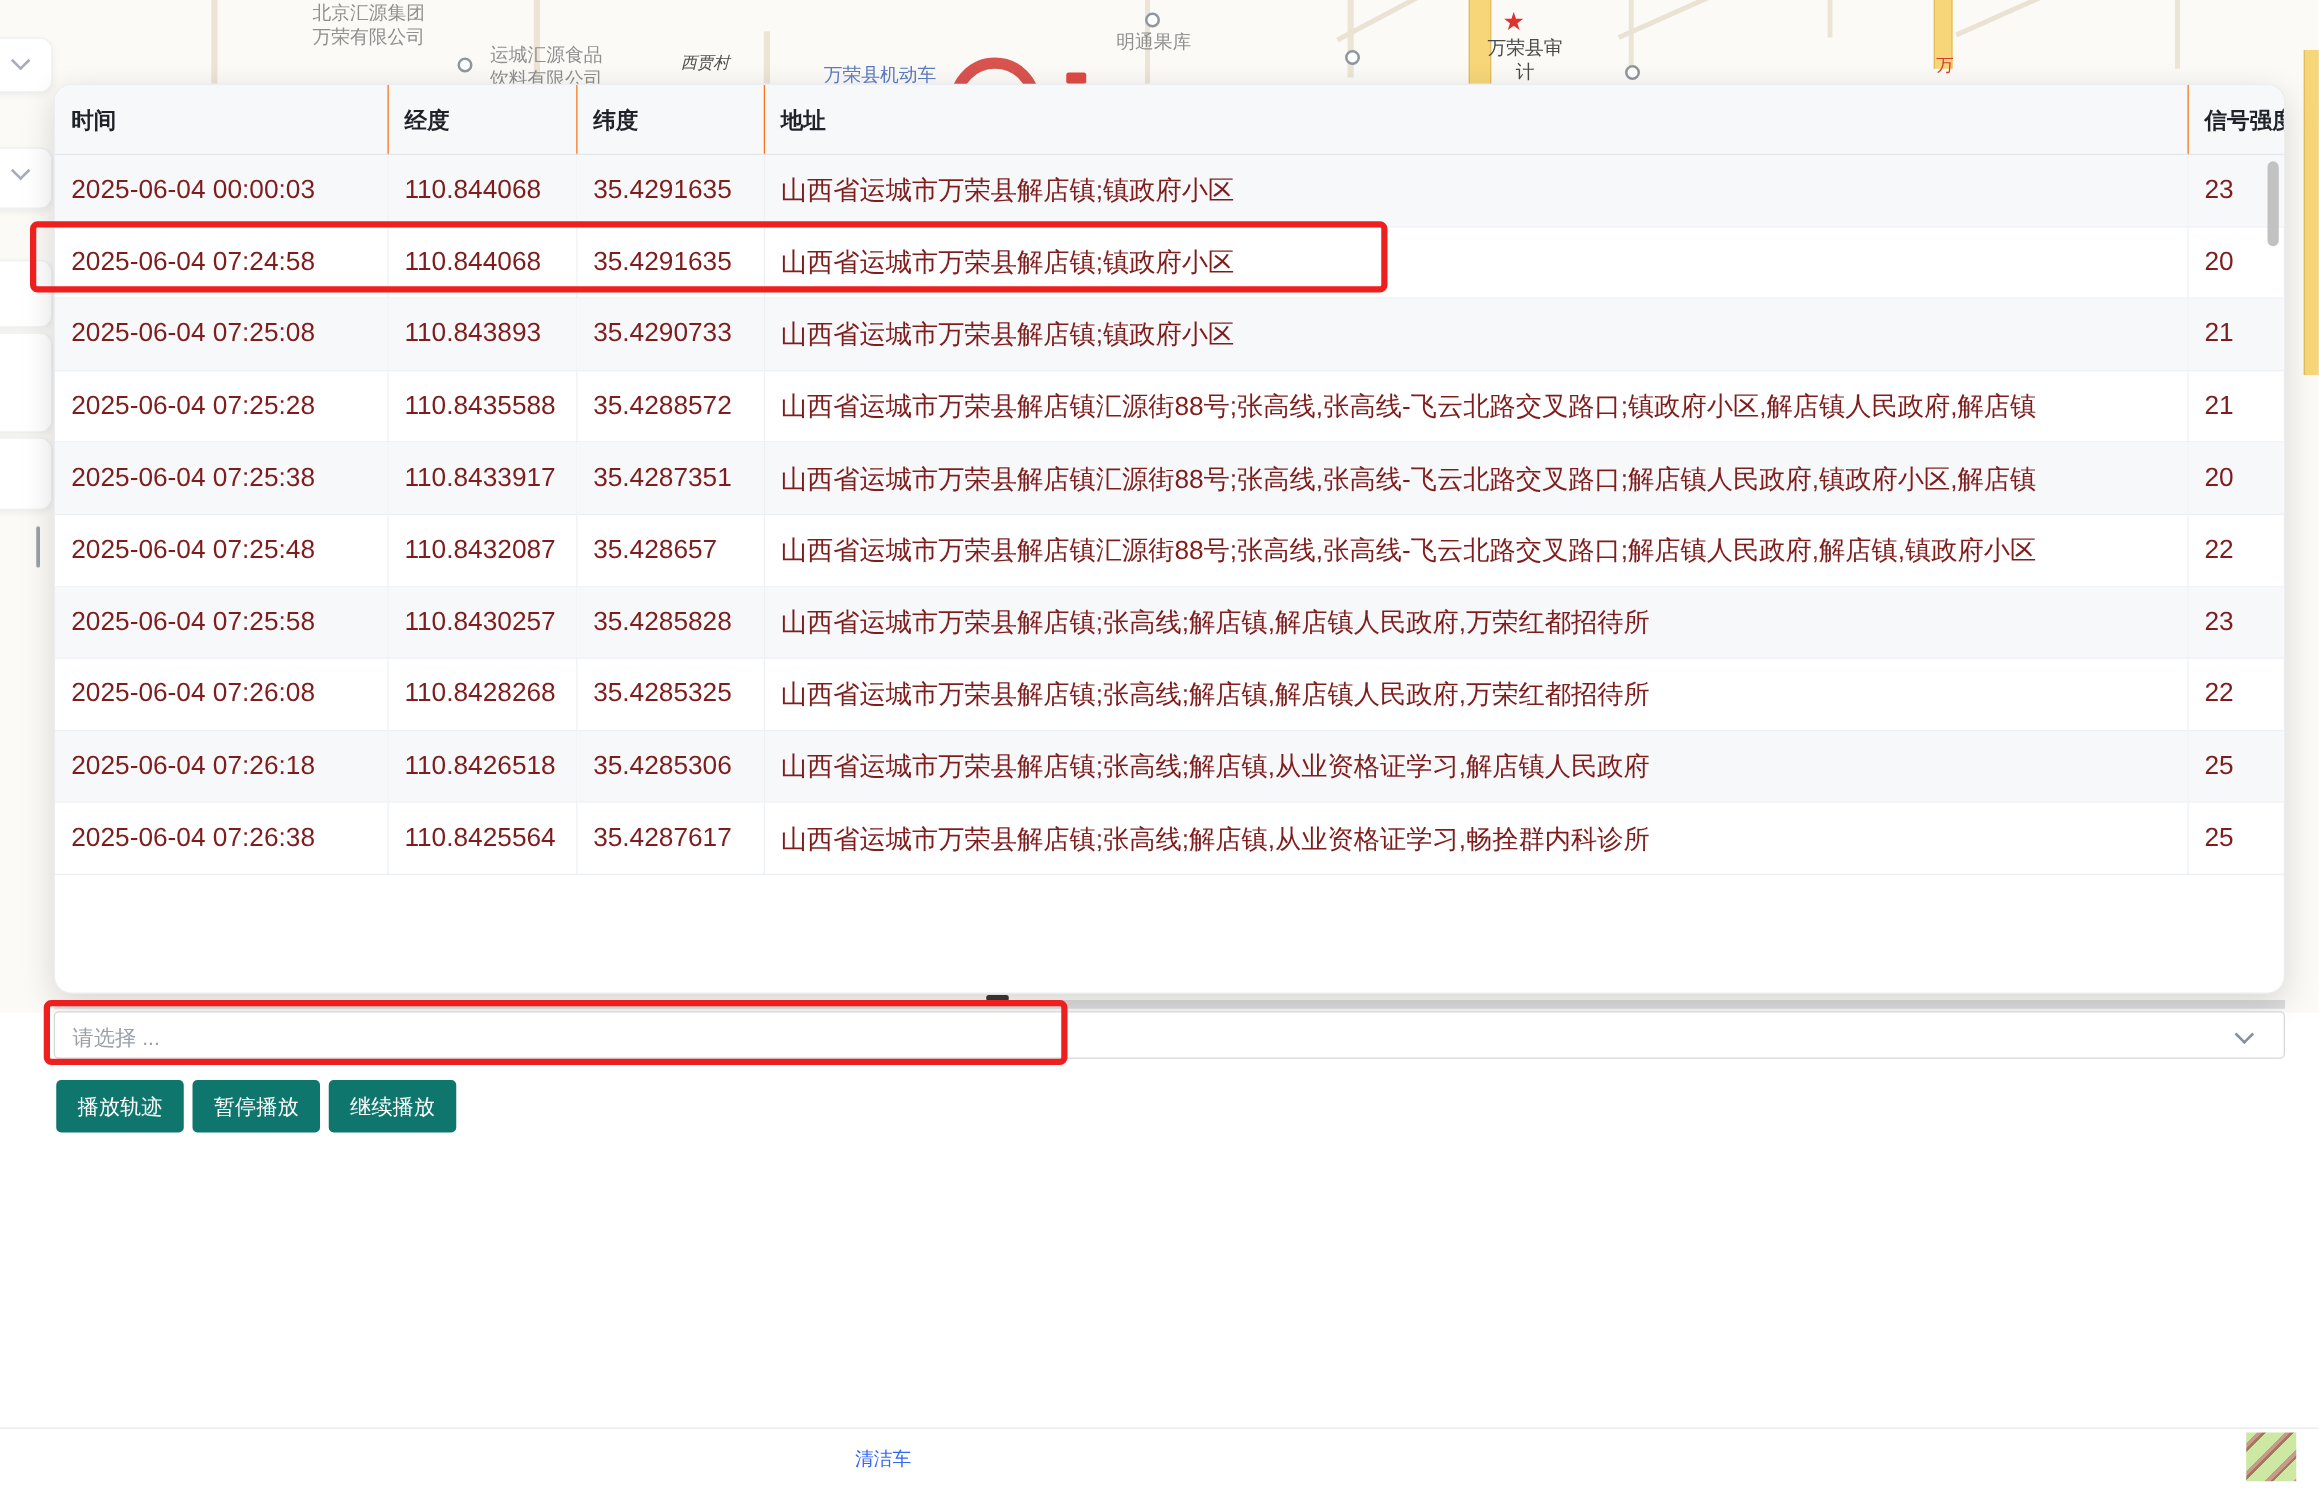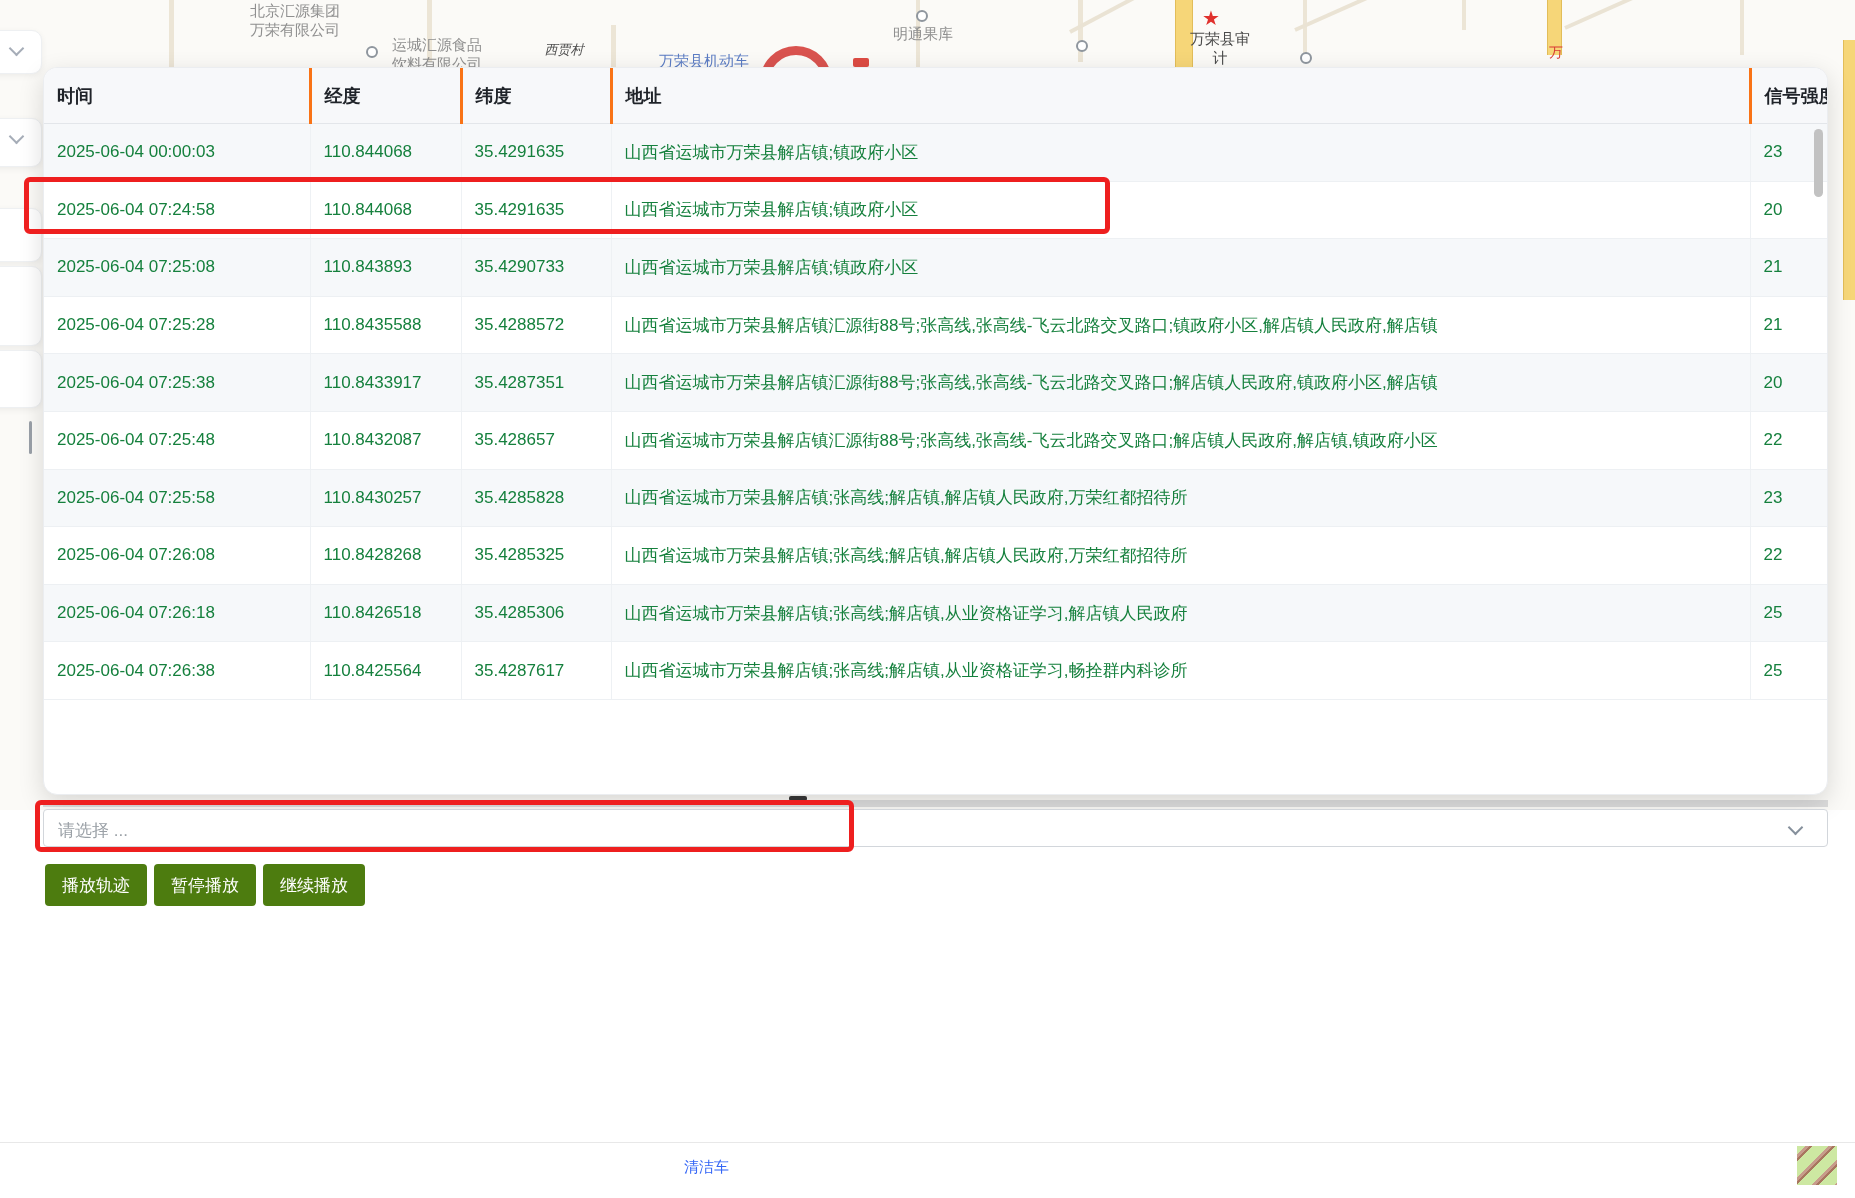--- a/index.html
+++ b/index.html
@@ -28,40 +28,40 @@
   .chev{display:inline-block;width:9px;height:9px;border-right:2px solid #a6adb8;border-bottom:2px solid #a6adb8;transform:rotate(45deg);}
   .side-card .chev{position:absolute;left:28px;top:12px;}
   .side-vline{position:absolute;left:29px;top:421px;width:3px;height:33px;background:#9aa0a8;border-radius:2px;z-index:2;}
   
   .panel{position:absolute;left:43px;top:67px;width:1785px;height:728px;background:#fff;
     border:1px solid #ebedf0;border-radius:14px;box-shadow:0 8px 26px rgba(0,0,0,.14);
     overflow:hidden;z-index:5;box-sizing:border-box;}
   table.track{border-collapse:collapse;table-layout:fixed;width:1785px;}
   table.track th{
     height:55px;text-align:left;font-size:18px;font-weight:700;color:#1f2329;background:#f7f8fa;
-    border-bottom:1px solid #e3e6ea;border-right:3px solid #f97316;padding:0 0 0 13px;white-space:nowrap;overflow:visible;}
+    border-bottom:1px solid #e3e6ea;border-right:1px solid #f97316;padding:0 0 0 13px;white-space:nowrap;overflow:visible;}
   table.track th:last-child{border-right:none;}
   table.track td{
-    height:56.6px;font-size:17px;color:#15803d;padding:0 0 0 13px;white-space:nowrap;overflow:hidden;
+    height:56.6px;font-size:21px;color:#7f1d1d;padding:0 0 0 13px;white-space:nowrap;overflow:hidden;
     border-bottom:1px solid #edf0f3;border-right:1px solid #eef1f4;}
   table.track td:last-child{border-right:none;}
   table.track tbody tr:nth-child(odd){background:#f6f8fa;}
   .vscroll-thumb{position:absolute;right:4px;top:61px;width:9px;height:68px;background:#c2c2c2;border-radius:5px;z-index:6;}
   
   .hscroll-track{position:absolute;left:43px;top:800px;width:1785px;height:7px;background:#dcdcdc;z-index:4;}
   .hscroll-thumb{position:absolute;left:789px;top:796px;width:18px;height:5px;background:#333;border-radius:2px;z-index:6;}
   
   .hl-box{position:absolute;border:5px solid #ee1f1f;border-radius:6px;z-index:50;pointer-events:none;}
   
   .select-box{position:absolute;left:43px;top:809px;width:1785px;height:38px;background:#fff;
     border:1px solid #d2d6db;border-radius:4px;box-sizing:border-box;z-index:10;}
   .select-box .placeholder{position:absolute;left:14px;top:9px;font-size:17px;color:#9aa0a6;}
   .select-box .chev{position:absolute;right:26px;top:12px;border-color:#86909c;}
   .btn-row{position:absolute;left:45px;top:864px;display:flex;gap:7px;z-index:10;}
-  .btn{height:42px;padding:16px 17px;background:#4d7c0f;color:#fff;font-size:17px;border:none;border-radius:4px;
+  .btn{height:42px;padding:16px 17px;background:#0f766e;color:#fff;font-size:17px;border:none;border-radius:4px;
     display:flex;align-items:center;justify-content:center;cursor:pointer;font-family:inherit;}
   
   .footer-divider{position:absolute;left:0;top:1142px;width:1855px;height:1px;background:#e8e8e8;}
   .footer-link{position:absolute;left:684px;top:1158px;font-size:15px;color:#3365f6;z-index:10;cursor:pointer;}
   .thumb-img{position:absolute;left:1797px;top:1146px;width:40px;height:39px;z-index:10;
     background:repeating-linear-gradient(135deg,#cde8a2 0 6px,#c79b8b 6px 9px,#a8765f 9px 11px,#cde8a2 11px 16px);}
 </style>
 </head>
 <body>
 

